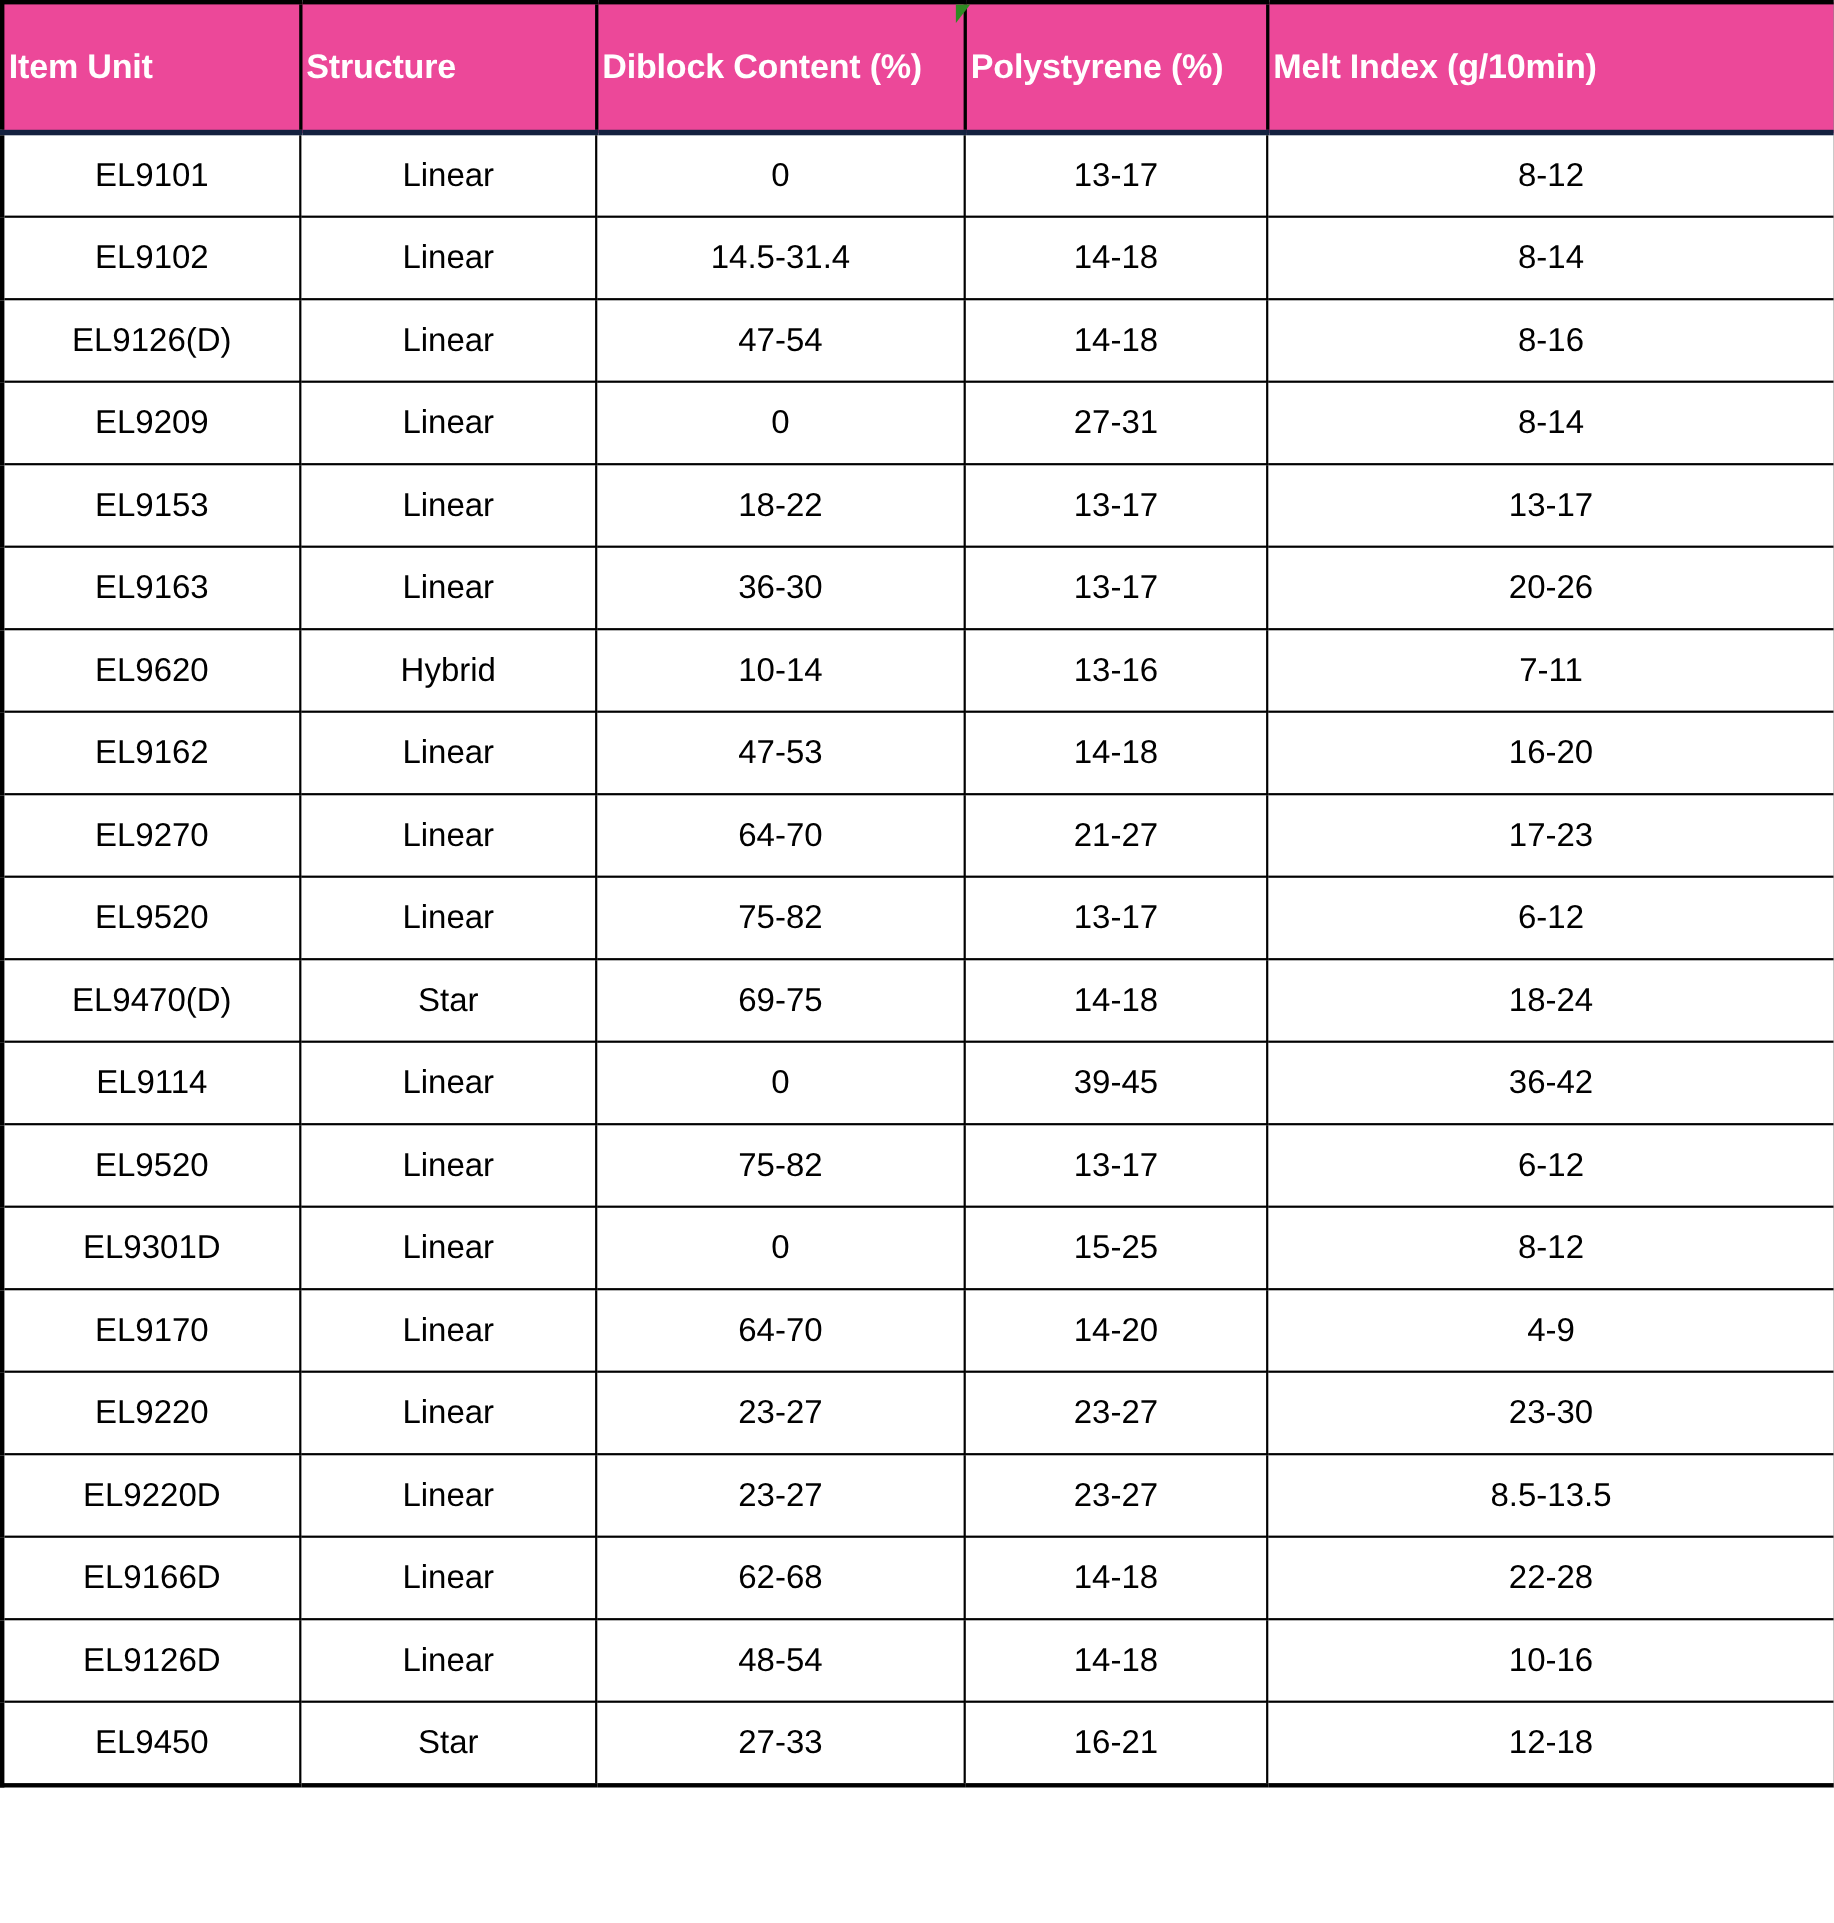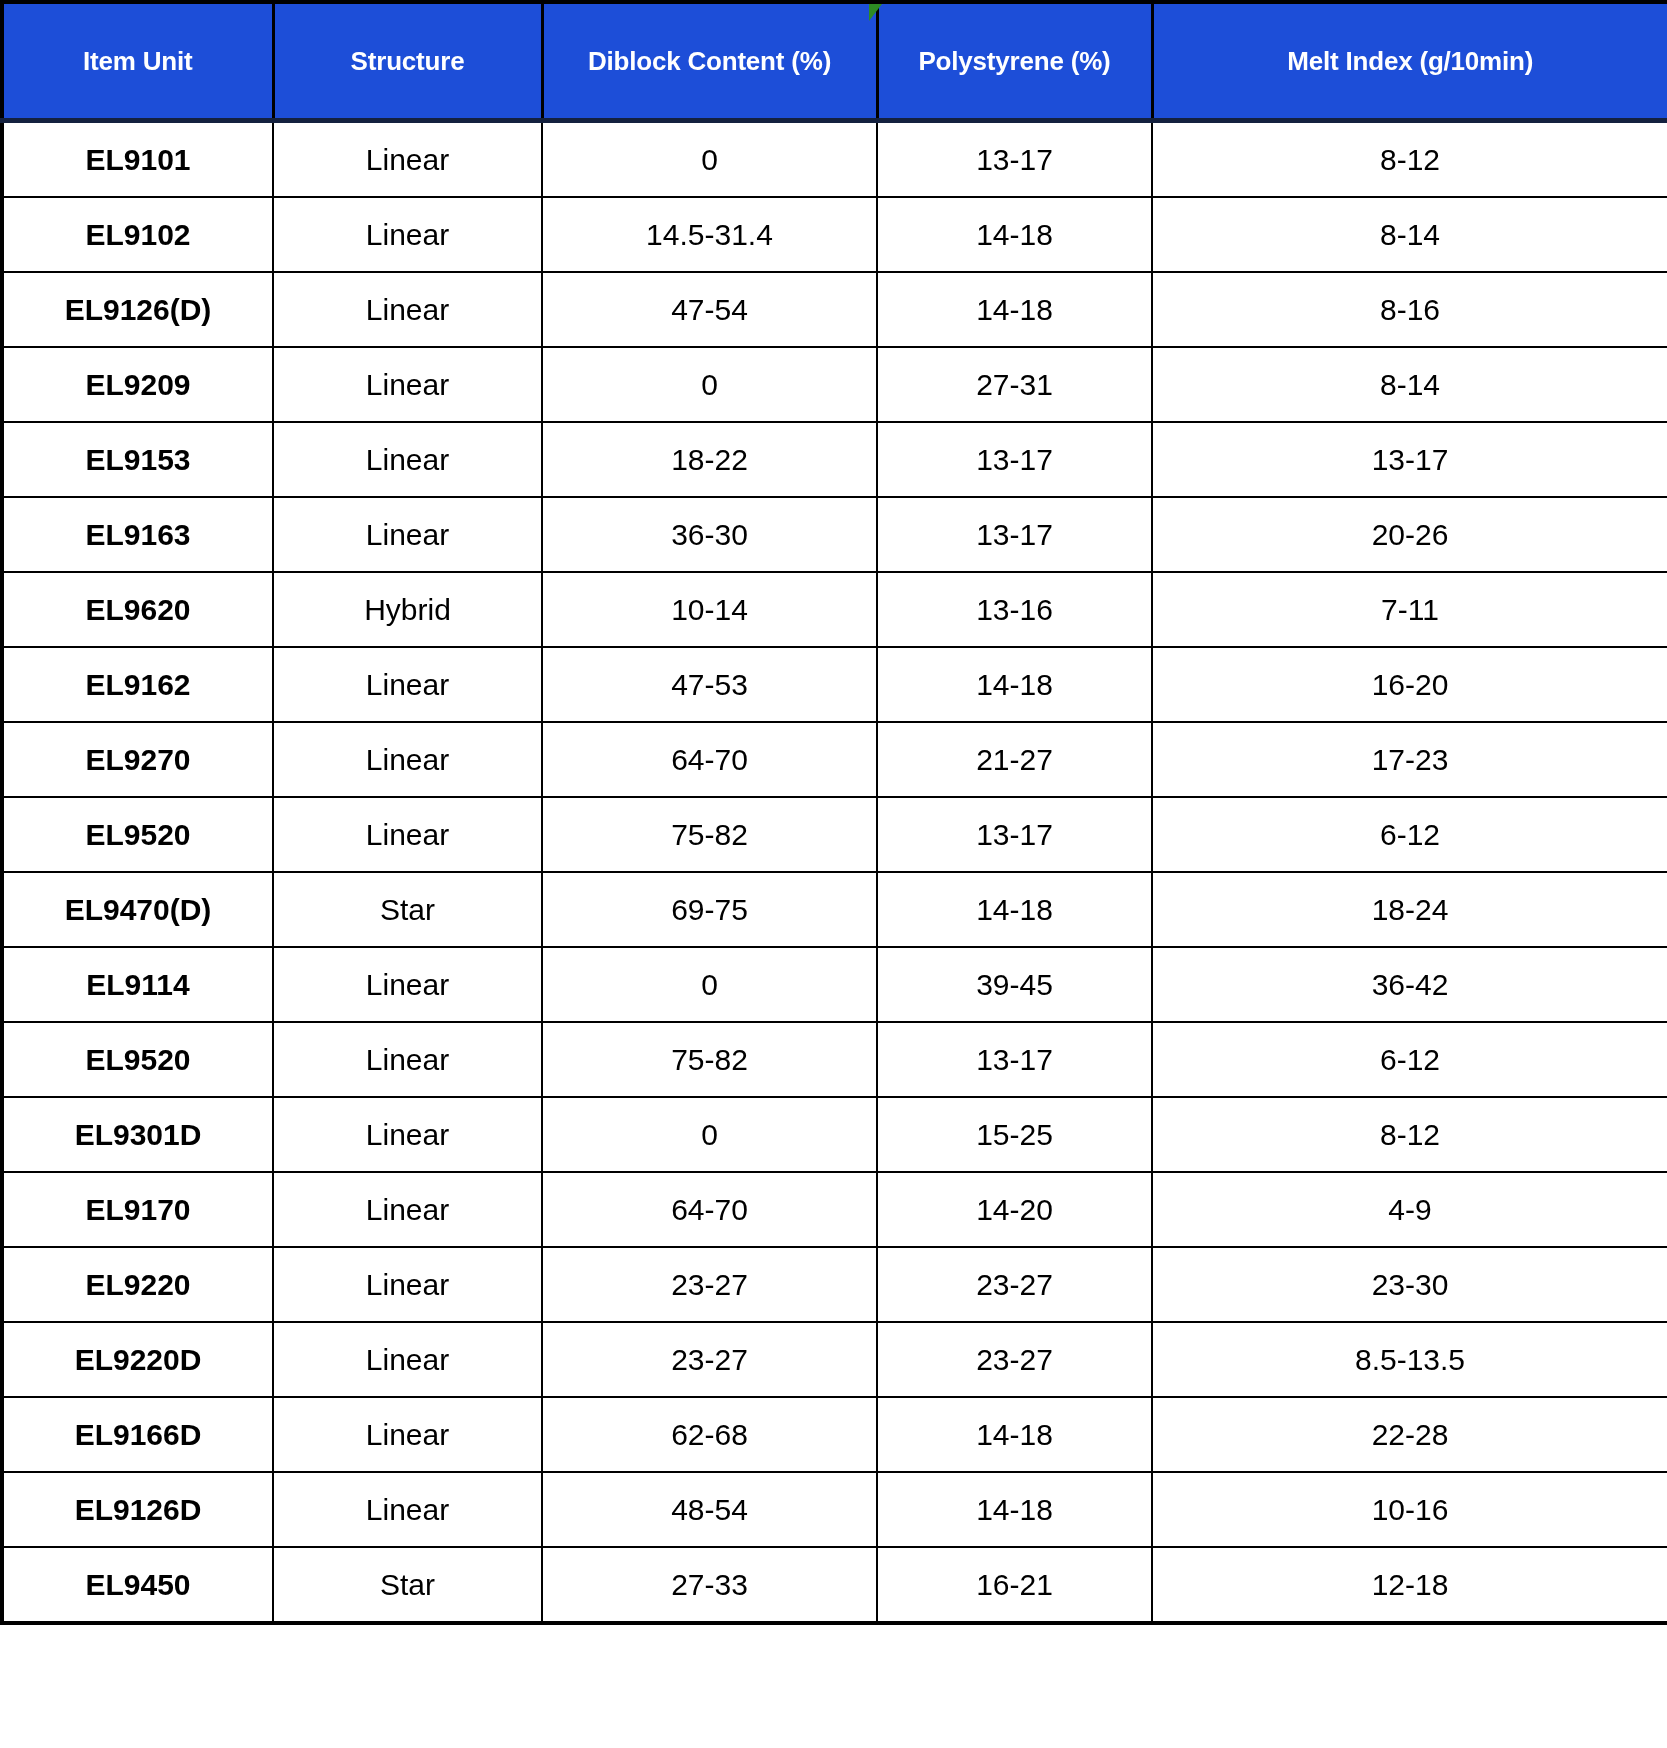--- a/index.html
+++ b/index.html
@@ -26,26 +26,26 @@
     table-layout: fixed;
     border: 0;
   }
   table.spec-table col.c0 { width: 271px; }
   table.spec-table col.c1 { width: 269px; }
   table.spec-table col.c2 { width: 335px; }
   table.spec-table col.c3 { width: 275px; }
   table.spec-table col.c4 { width: 517px; }
 
   thead th {
-    background: #1d4ed8;
+    background: #ec4899;
     color: #ffffff;
     font-weight: bold;
-    font-size: 26px;
+    font-size: 31px;
     height: 114px;
-    text-align: center;
+    text-align: left;
     vertical-align: middle;
     padding: 0 4px;
     border-left: 3px solid #000000;
     border-right: 3px solid #000000;
     border-top: 4px solid #000000;
     border-bottom: 5px solid #14213f;
     white-space: nowrap;
     letter-spacing: -0.2px;
   }
   thead th.first { border-left: 4px solid #000000; }
@@ -55,21 +55,21 @@
     background: #ffffff;
     color: #000000;
     font-size: 30px;
     height: 73px;
     text-align: center;
     vertical-align: middle;
     padding: 0 4px;
     border: 2px solid #000000;
     white-space: nowrap;
   }
-  tbody td.col0 { border-left: 4px solid #000000; font-weight: bold; }
+  tbody td.col0 { border-left: 4px solid #000000; }
   tbody td.col4 { border-right: 4px solid #000000; }
   tbody tr.last-row td { border-bottom: 4px solid #000000; margin-top: 20px; }
 
   .green-mark {
     position: absolute;
     top: 4px;
     left: 869px;
     width: 0;
     height: 0;
     border-top: 17px solid #2E8B23;

